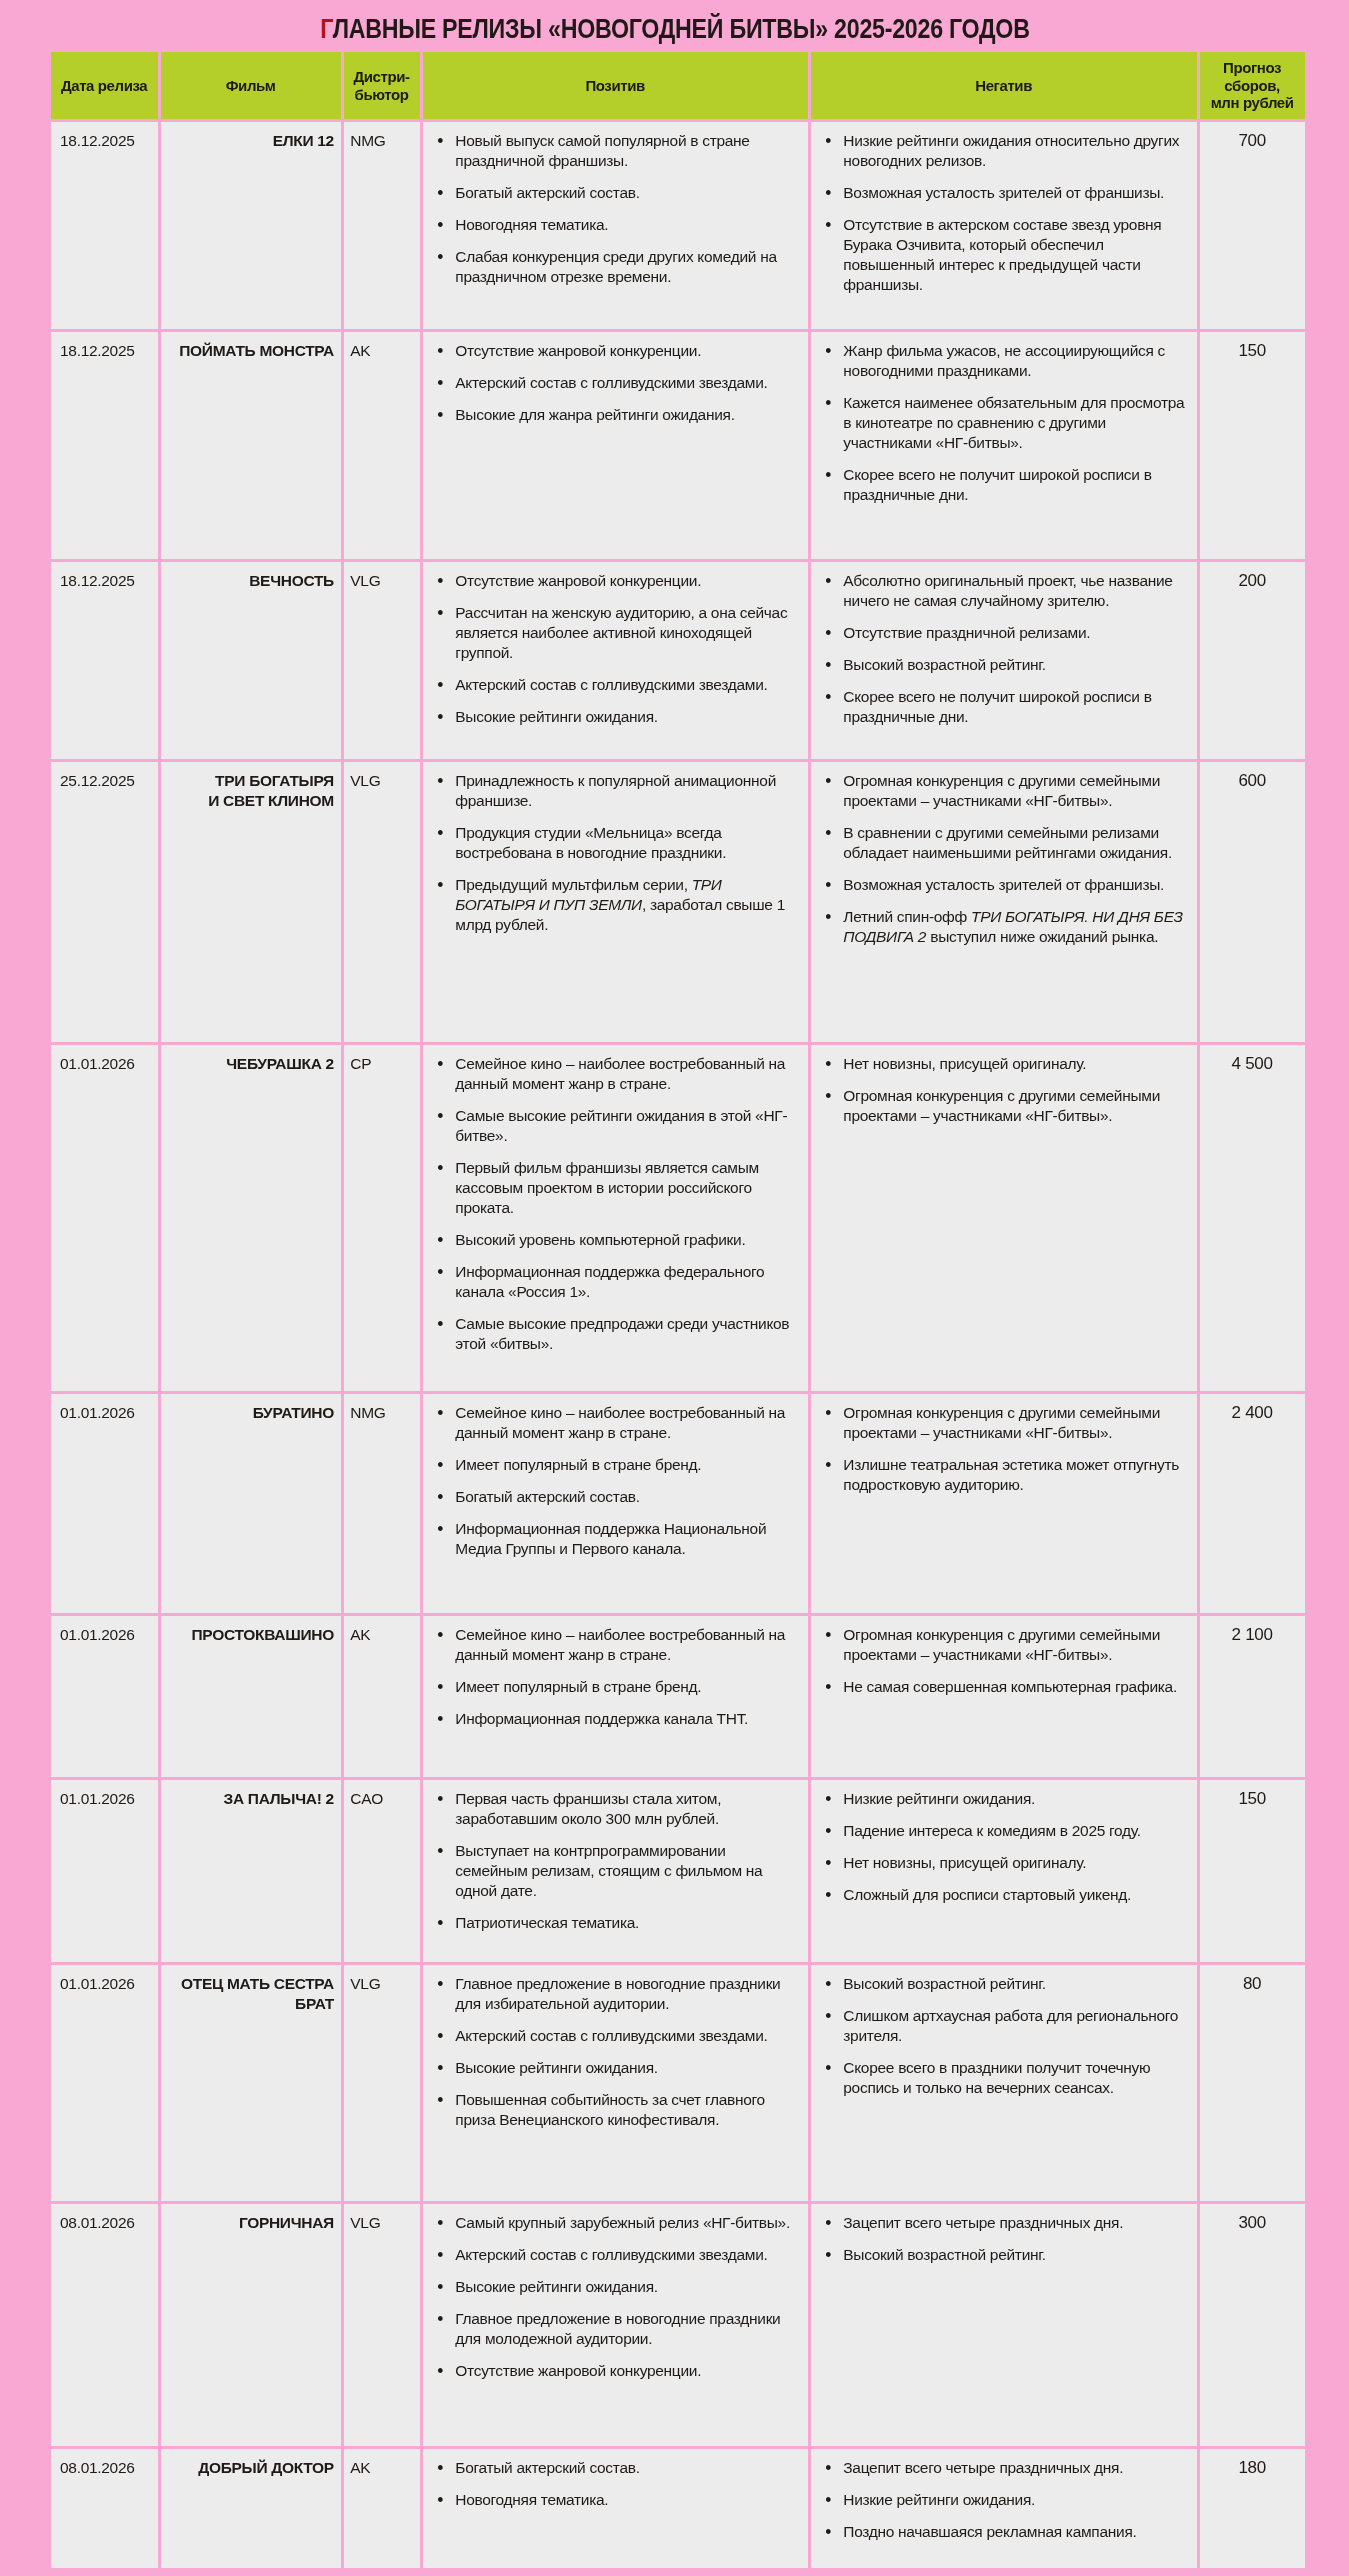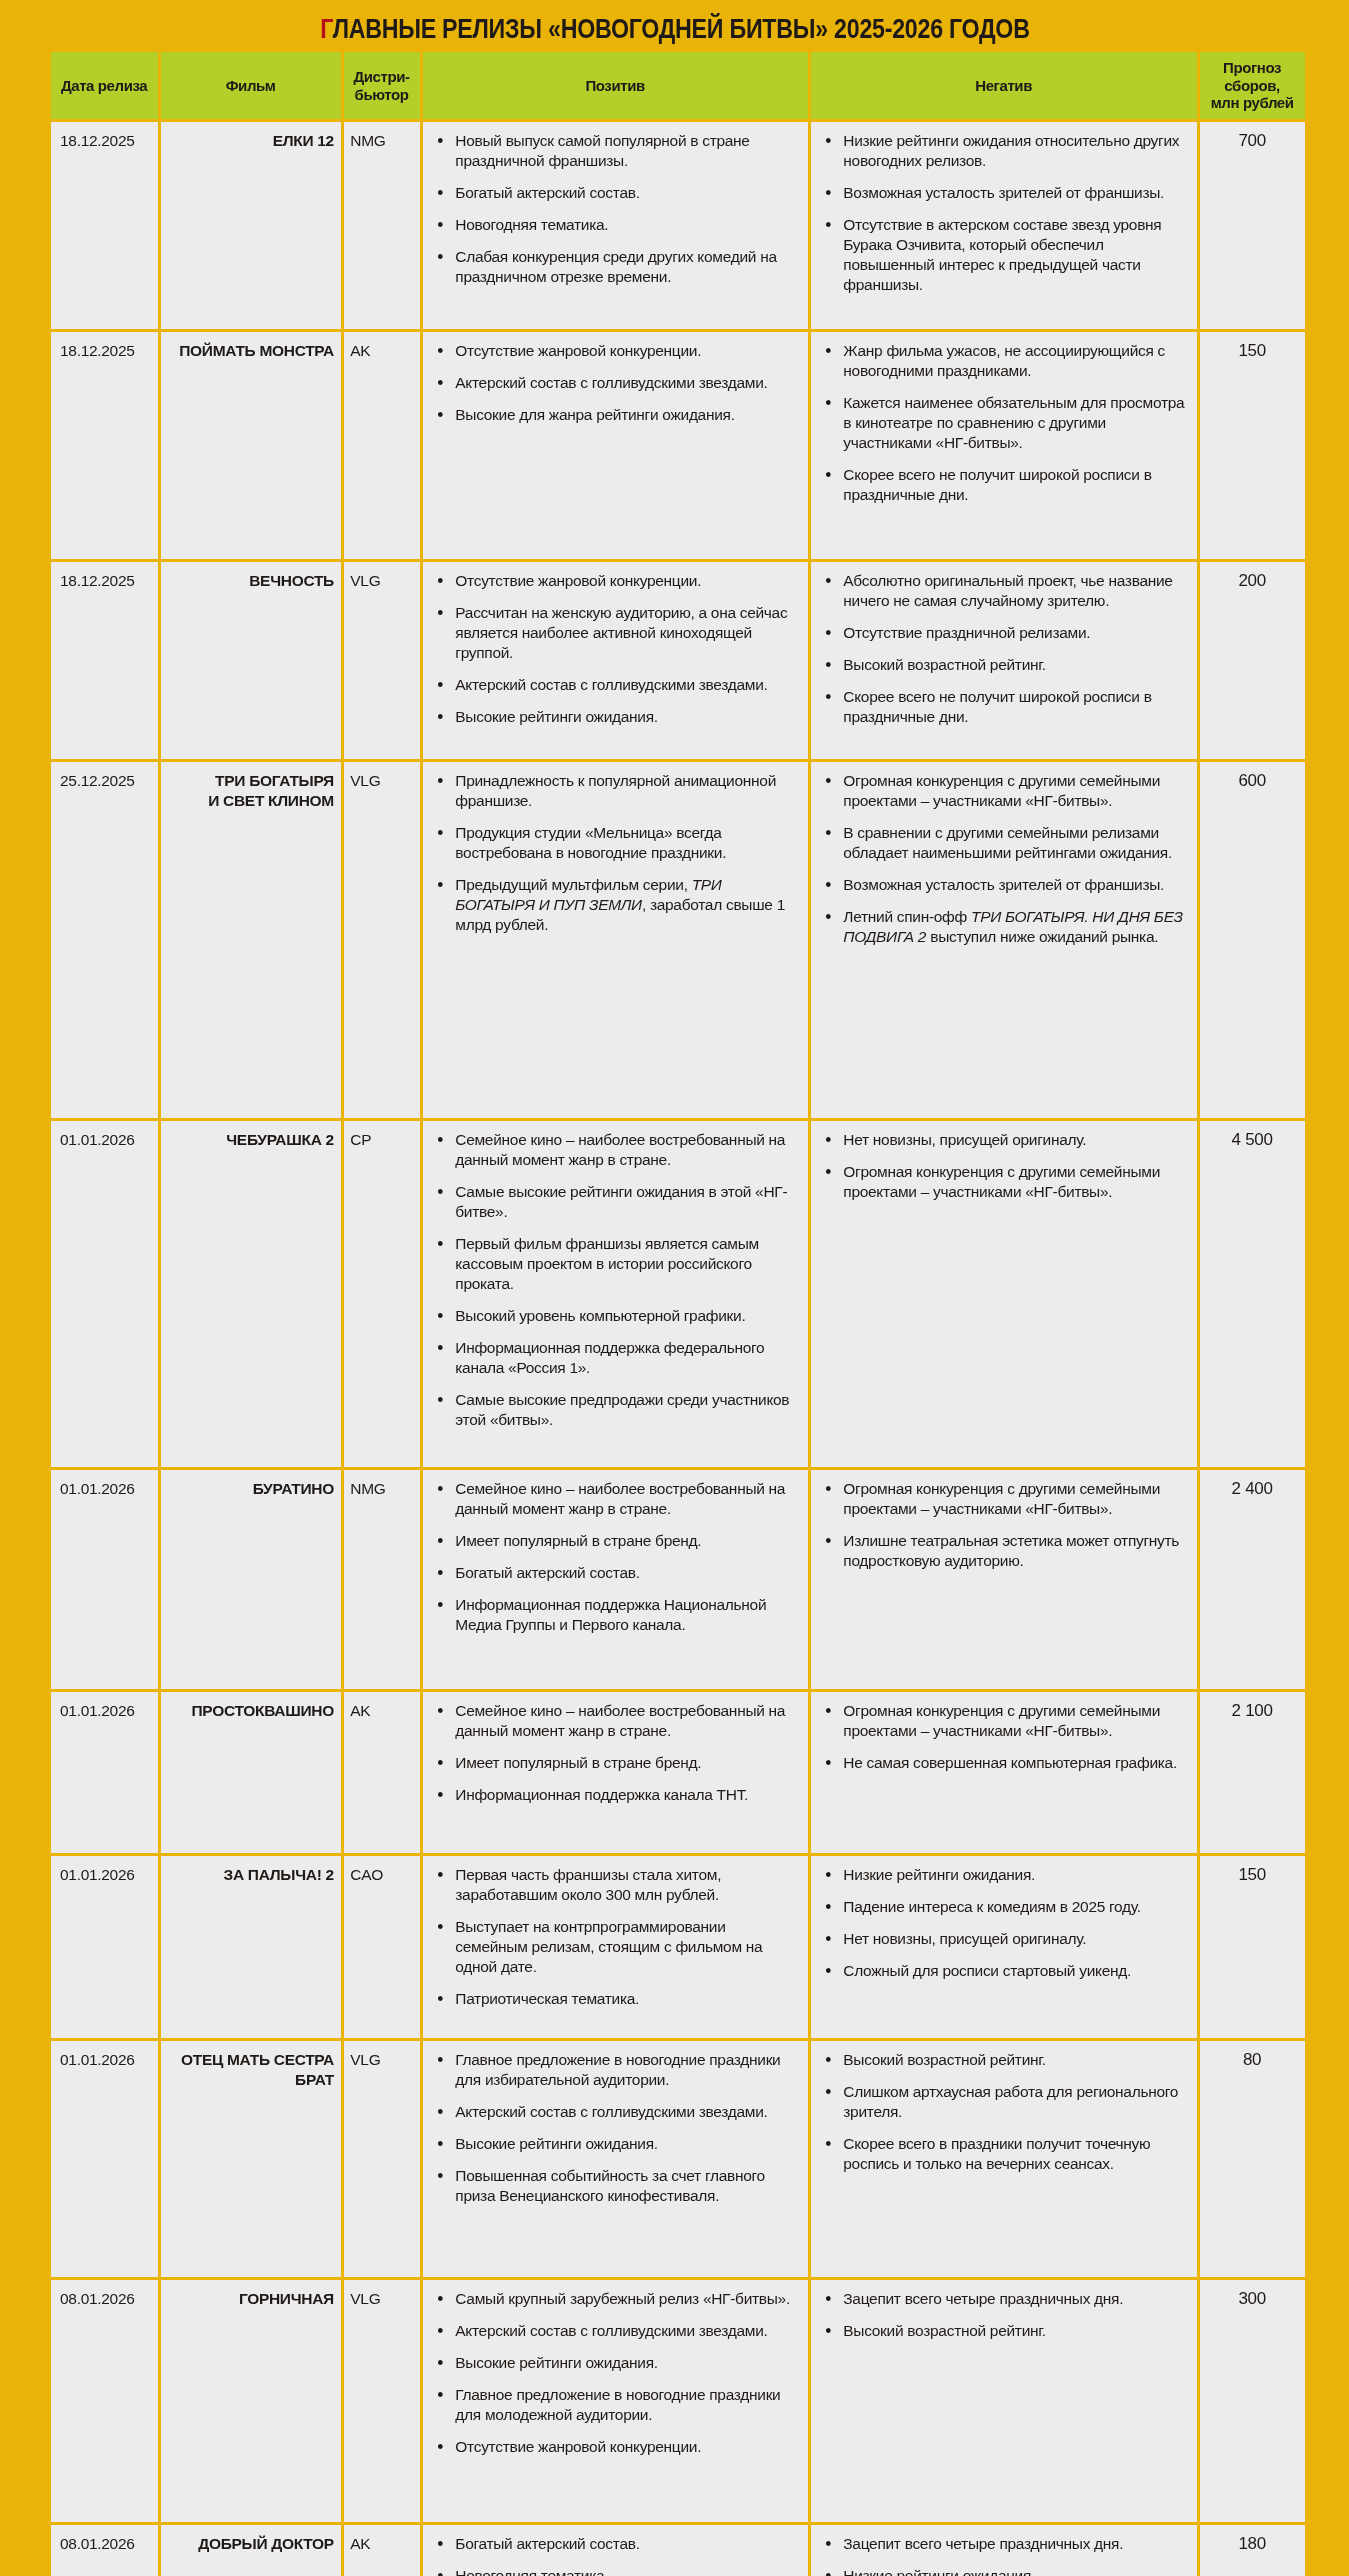--- a/index.html
+++ b/index.html
@@ -1,18 +1,18 @@
 <!DOCTYPE html>
 <html style="font-size:10.8px"><head>
 <meta charset="utf-8">
 <style>
   * { box-sizing: border-box; margin: 0; padding: 0; }
   html, body { width: 1350px; background: #ffffff; }
   body { font-family: "Liberation Sans", sans-serif; color: #1f1a17; }
-  .page { position: relative; width: 1350px; height: 2576px; background: #eab308; }
+  .page { position: relative; width: 1350px; height: 2576px; background: #f9a8d4; }
 
   .title {
     position: absolute; top: 12px; left: 0; width: 1350px; height: 35px;
     text-align: center; font-family: "Liberation Sans", sans-serif;
     font-weight: bold; font-size: 27px; line-height: 35px;
     letter-spacing: -0.3px; color: #1f1a17;
     transform: scaleX(0.86); transform-origin: center;
   }
   .title .first { color: #b3121b; }
 
@@ -138,21 +138,21 @@
             <ul class="bul">
               <li>Абсолютно оригинальный проект, чье название ничего не самая случайному зрителю.</li>
               <li>Отсутствие праздничной релизами.</li>
               <li>Высокий возрастной рейтинг.</li>
               <li>Скорее всего не получит широкой росписи в праздничные дни.</li>
             </ul>
           </td>
     <td class="fc"><span>200</span></td>
   </tr>
 
-  <tr style="height: 356px; margin-left: 11px;">
+  <tr style="height: 280px; margin-left: 11px;">
     <td class="date"><span>25.12.2025</span></td>
     <td class="film"><span>ТРИ БОГАТЫРЯ</span><br><span>И СВЕТ КЛИНОМ</span></td>
     <td class="dist"><span>VLG</span></td>
     <td class="pos">
             <ul class="bul">
               <li>Принадлежность к популярной анимационной франшизе.</li>
               <li>Продукция студии «Мельница» всегда востребована в новогодние праздники.</li>
               <li>Предыдущий мультфильм серии, <span class="it">ТРИ БОГАТЫРЯ И ПУП ЗЕМЛИ</span>, заработал свыше 1 млрд рублей.</li>
             </ul>
           </td>

